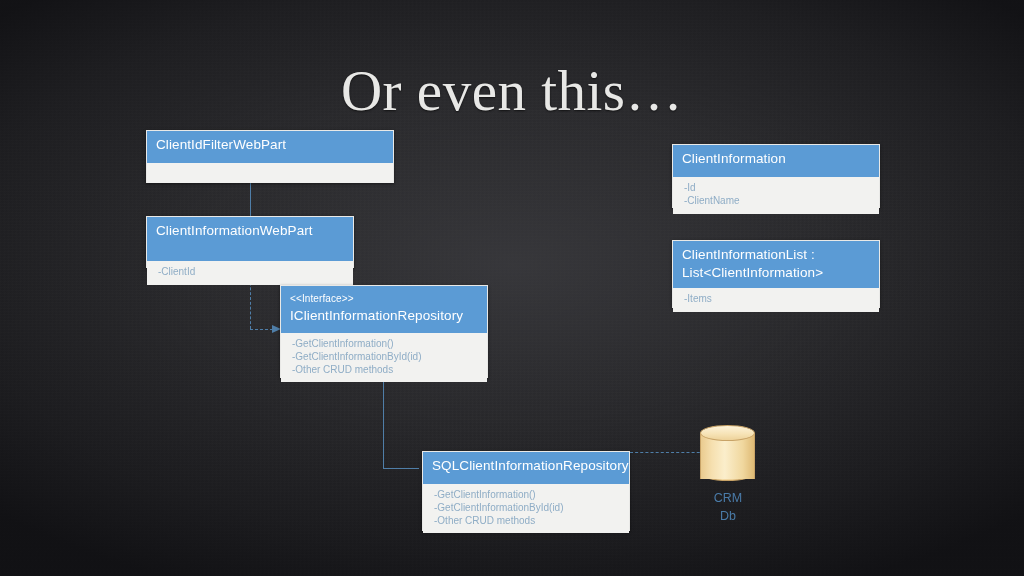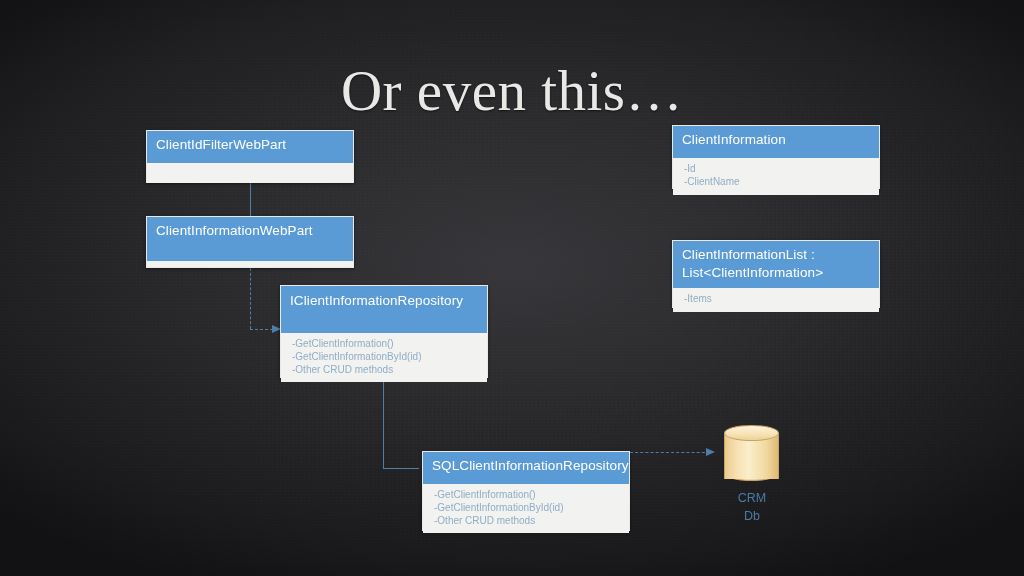--- a/index.html
+++ b/index.html
@@ -203,76 +203,80 @@
   <div class="line-h-dash" style="left:250px; top:329px; width:28px;"></div>
   <div class="arrow-solid-right" style="left:272px; top:324.5px;"></div>
 
   <div class="line-v-solid" style="left:383px; top:378px; height:90px;"></div>
   <div class="line-h-solid" style="left:383px; top:468px; width:36px;"></div>
   <div class="arrow-open-right" style="left:428px; top:468px;"></div>
 
   <div class="line-h-dash" style="left:630px; top:452px; width:80px;"></div>
   <div class="arrow-solid-right" style="left:706px; top:447.5px;"></div>
 
-  <div class="uml-box" style="left:146px; top:130px; width:208px; height:53px;">
+  <div class="uml-box" style="left:146px; top:130px; width:248px; height:53px;">
     <div class="uml-head" style="height:32px;">
       <span class="cname">ClientIdFilterWebPart</span>
     </div>
     <div class="uml-body" style="height:20px;"></div>
   </div>
 
   <div class="uml-box" style="left:146px; top:216px; width:208px; height:52px;">
     <div class="uml-head" style="height:44px;">
       <span class="cname">ClientInformationWebPart</span>
     </div>
+    <div class="uml-body">
+      <span class="member">-ClientId</span>
+    </div>
   </div>
 
   <div class="uml-box" style="left:280px; top:285px; width:208px; height:93px;">
     <div class="uml-head" style="height:47px; padding-top:6px;">
+      <span class="stereotype">&lt;&lt;Interface&gt;&gt;</span>
       <span class="cname">IClientInformationRepository</span>
     </div>
     <div class="uml-body">
       <span class="member">-GetClientInformation()</span>
       <span class="member">-GetClientInformationById(id)</span>
       <span class="member">-Other CRUD methods</span>
     </div>
   </div>
 
   <div class="uml-box" style="left:422px; top:431px; width:208px; height:80px;margin-top:20px;">
     <div class="uml-head" style="height:32px;">
       <span class="cname">SQLClientInformationRepository</span>
     </div>
     <div class="uml-body">
       <span class="member">-GetClientInformation()</span>
       <span class="member">-GetClientInformationById(id)</span>
       <span class="member">-Other CRUD methods</span>
     </div>
   </div>
 
-  <div class="uml-box" style="left:672px; top:125px; width:208px; height:64px;">
+  <div class="uml-box" style="left:672px; top:144px; width:208px; height:64px;">
     <div class="uml-head" style="height:32px;">
       <span class="cname">ClientInformation</span>
     </div>
     <div class="uml-body">
       <span class="member">-Id</span>
       <span class="member">-ClientName</span>
     </div>
   </div>
 
   <div class="uml-box" style="left:672px; top:240px; width:208px; height:68px;">
     <div class="uml-head" style="height:47px;">
       <span class="cname">ClientInformationList :</span>
       <span class="cname">List&lt;ClientInformation&gt;</span>
     </div>
     <div class="uml-body">
       <span class="member">-Items</span>
     </div>
   </div>
 
-  <div id="db-wrap" style="left:724px; top:425px;">
+  <div id="db-wrap" style="left:700px; top:425px;">
     <div class="db-cyl">
       <div class="db-bottom"></div>
       <div class="db-body"></div>
       <div class="db-body2"></div>
       <div class="db-top"></div>
     </div>
     <div class="db-label">
       <div>CRM</div>
       <div>Db</div>
     </div>

